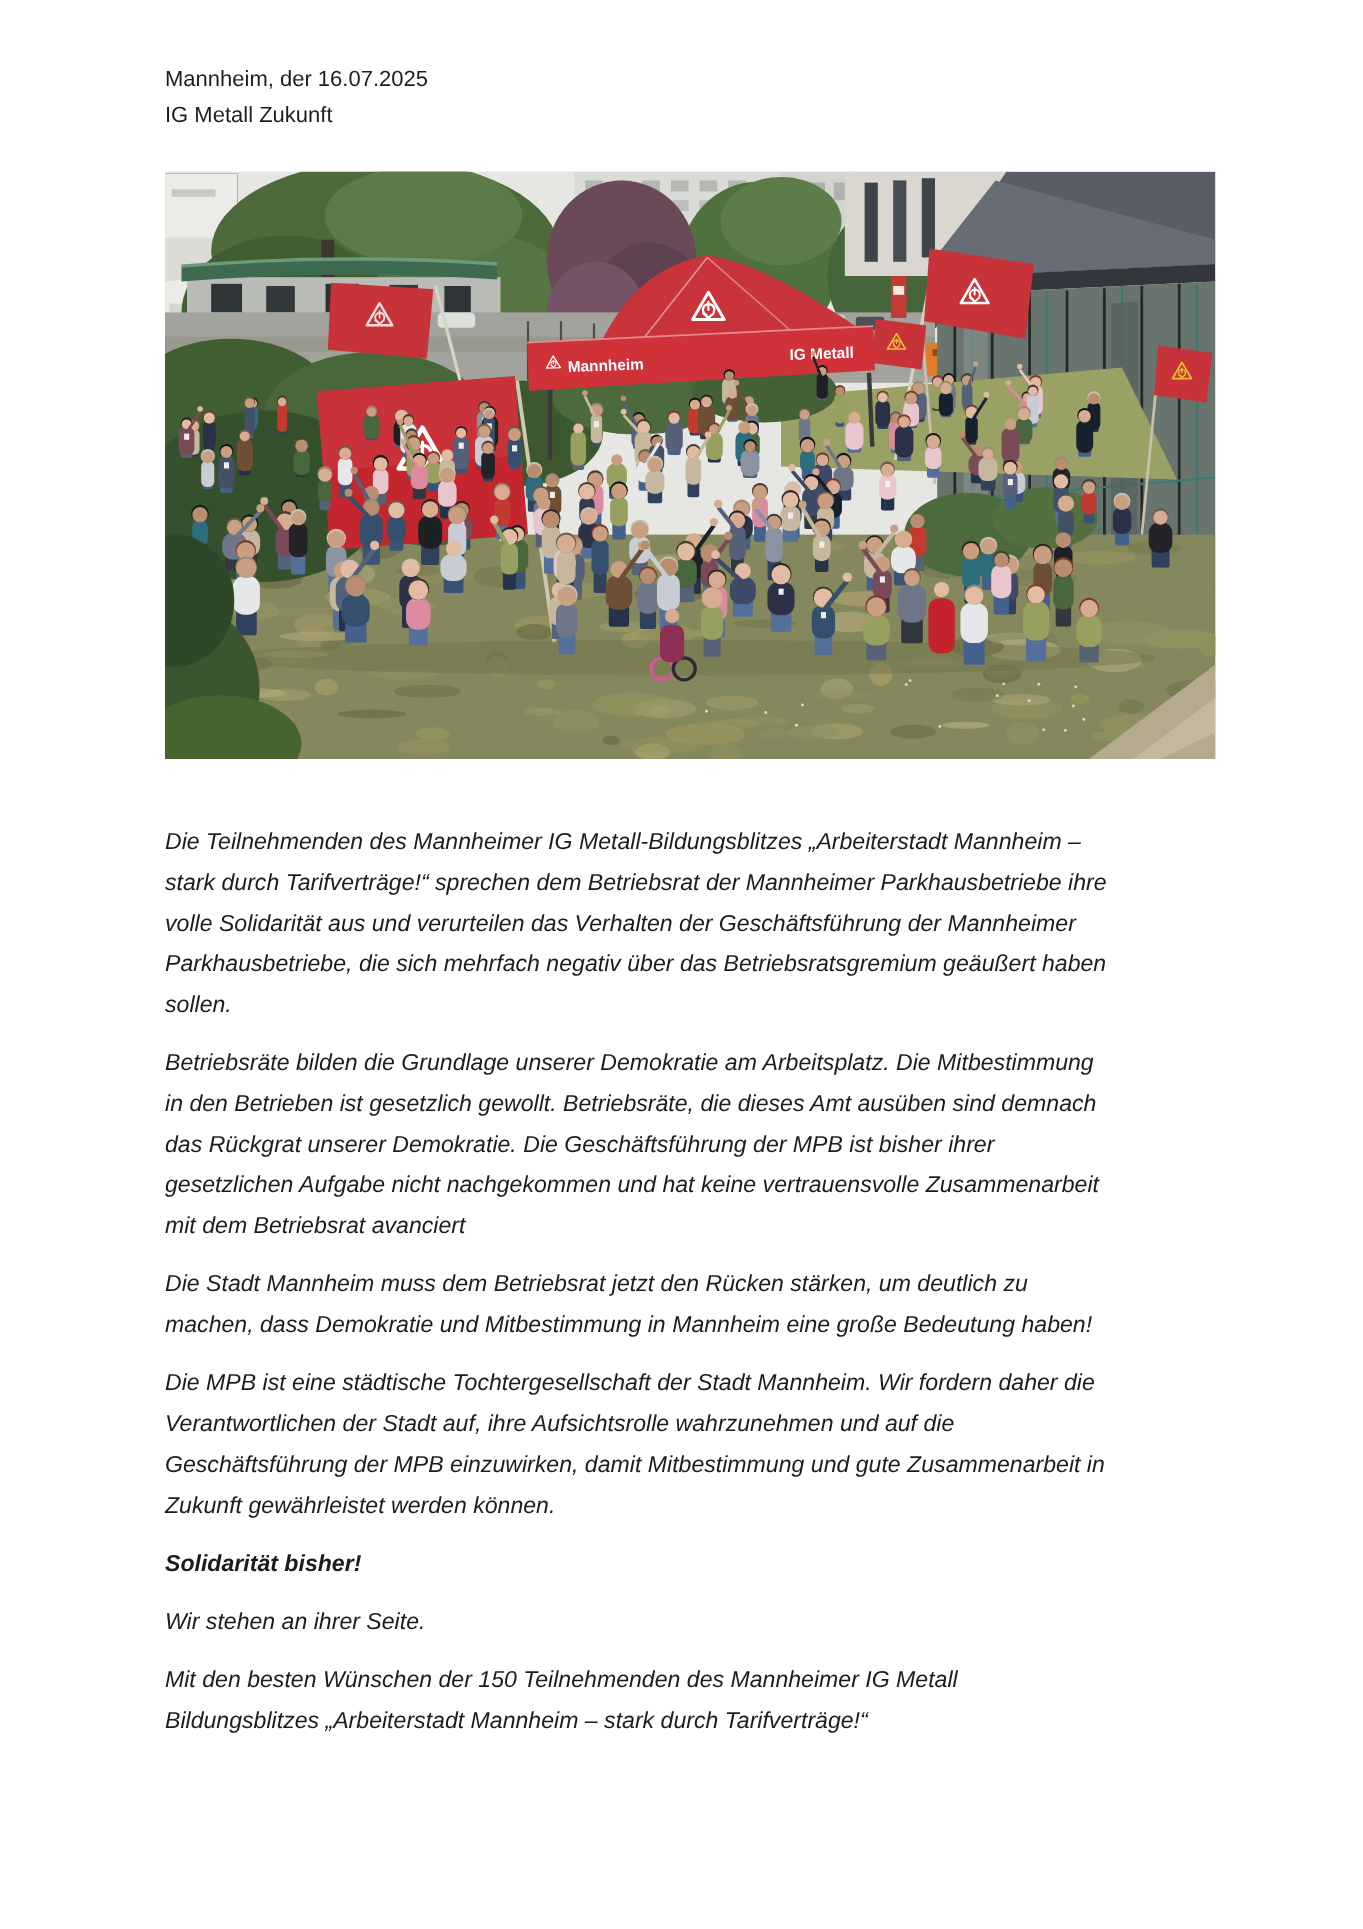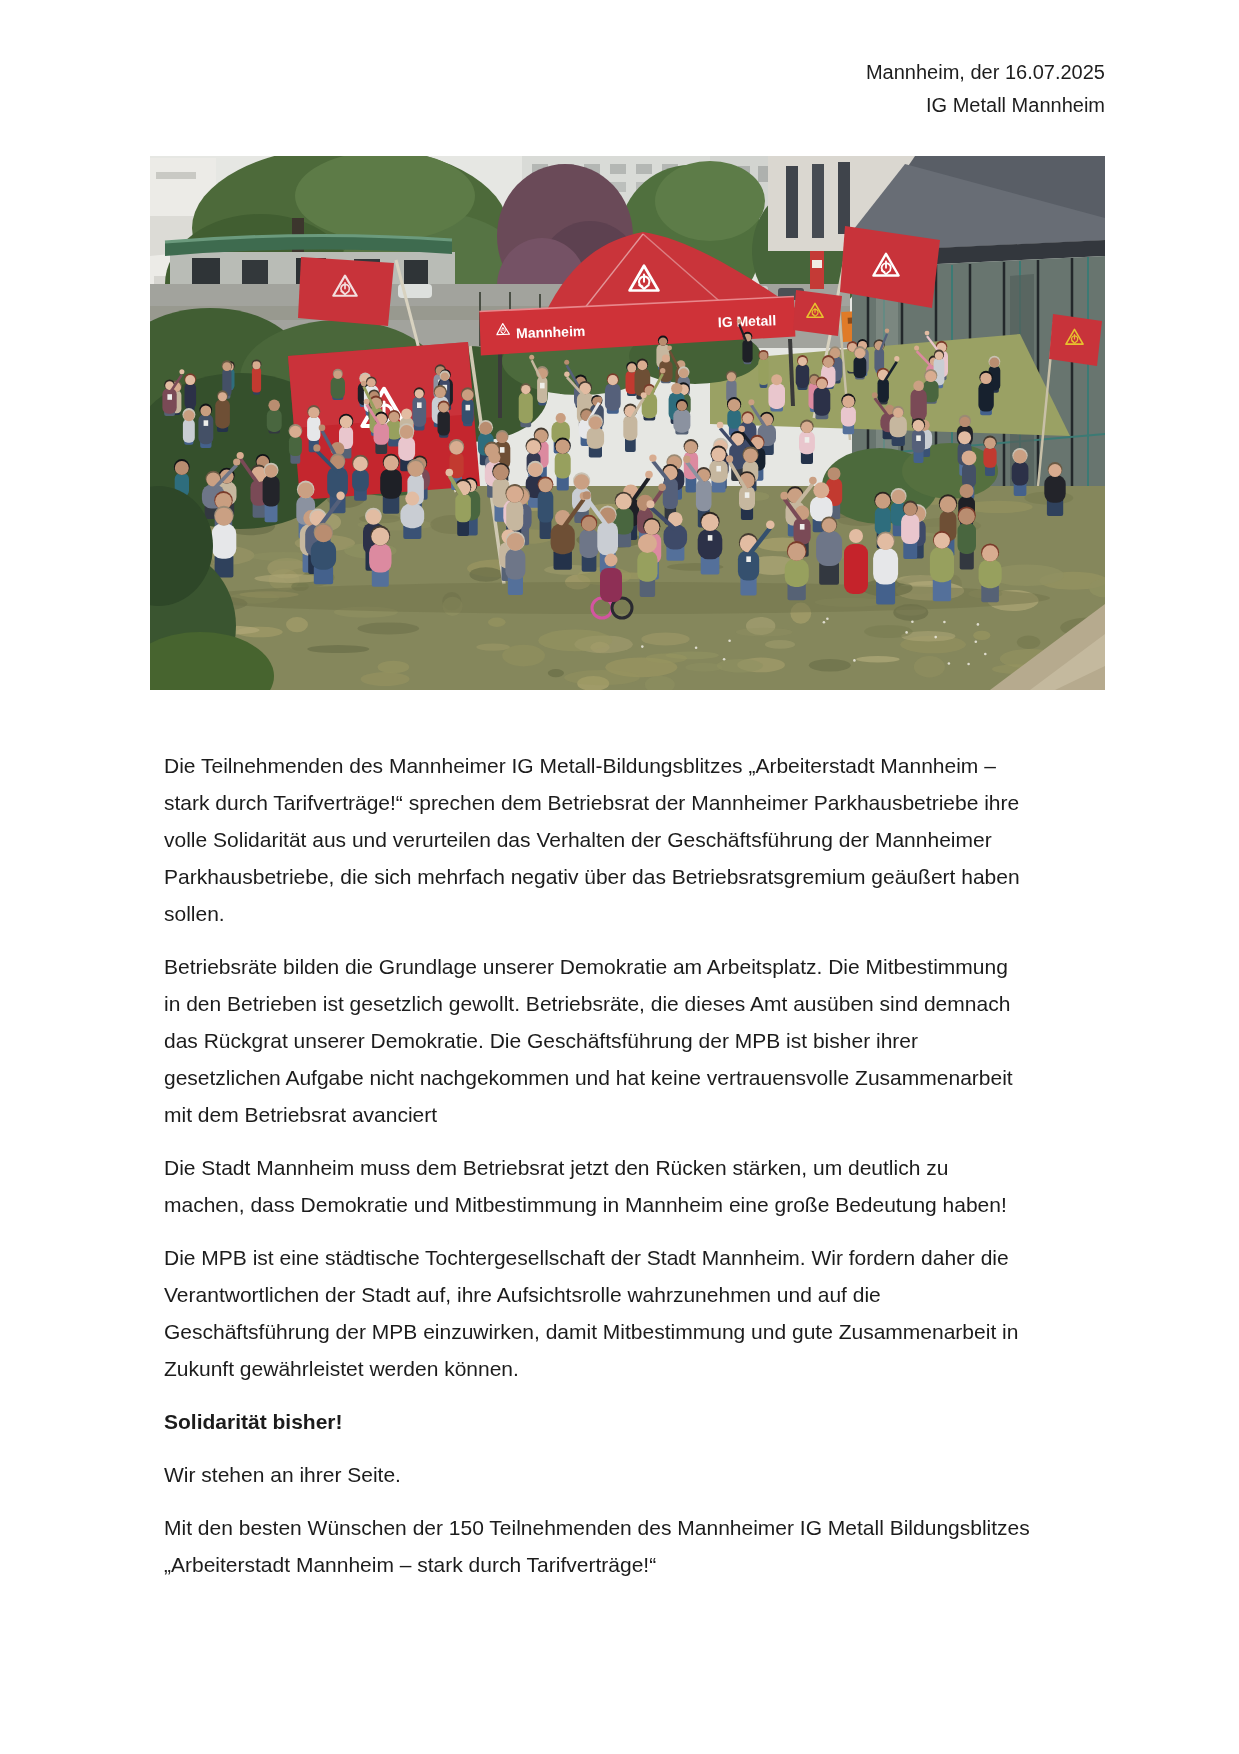--- a/index.html
+++ b/index.html
@@ -1,30 +1,30 @@
 <!DOCTYPE html>
 <html><head>
 <meta charset="utf-8">
 <style>
   html,body{margin:0;padding:0;background:#ffffff;}
   body{width:1239px;height:1754px;position:relative;font-family:"Liberation Sans",sans-serif;color:#1c1c1c;}
-  .letter-header{position:absolute;top:56px;left:150px;width:955px;text-align:right;font-size:20px;line-height:33px;color:#1d1d1d;}
+  .letter-header{position:absolute;top:56px;left:150px;width:955px;font-size:20px;line-height:33px;color:#1d1d1d;}
   .photo-wrap{position:absolute;left:150px;top:156px;width:955px;height:534px;overflow:hidden;background:#e7e8e4;}
   .photo-wrap svg{display:block;width:100%;height:100%;}
-  .body-text{position:absolute;left:164px;top:747px;width:866px;font-size:21px;line-height:37px;}
+  .body-text{position:absolute;left:150px;top:747px;width:866px;font-size:21px;line-height:37px;font-style:italic;}
   .body-text p{margin:0 0 16px 0;}
   .body-text p.bold{font-weight:bold;}
   .tent-text{font-family:"Liberation Sans",sans-serif;font-weight:bold;fill:#ffffff;}
 </style>
 </head>
 <body>
 
 <div class="letter-header">
   <div>Mannheim, der 16.07.2025</div>
-  <div>IG Metall Mannheim</div>
+  <div>IG Metall Zukunft</div>
 </div>
 
 <div class="photo-wrap">
 <svg id="photo-svg" viewBox="0 0 955 534" preserveAspectRatio="none">
   <defs>
     <symbol id="igm-logo" viewBox="0 0 40 36">
       <path d="M20 2 L38 33 L2 33 Z" fill="none" stroke="currentColor" stroke-width="3.4" stroke-linejoin="round"></path>
       <path d="M26 25 a6.5 6.5 0 1 0 -8 3 M20 13 v9 M14 26 l6 5 6 -5" fill="none" stroke="currentColor" stroke-width="2.6" stroke-linecap="round"></path>
     </symbol>
   </defs>

